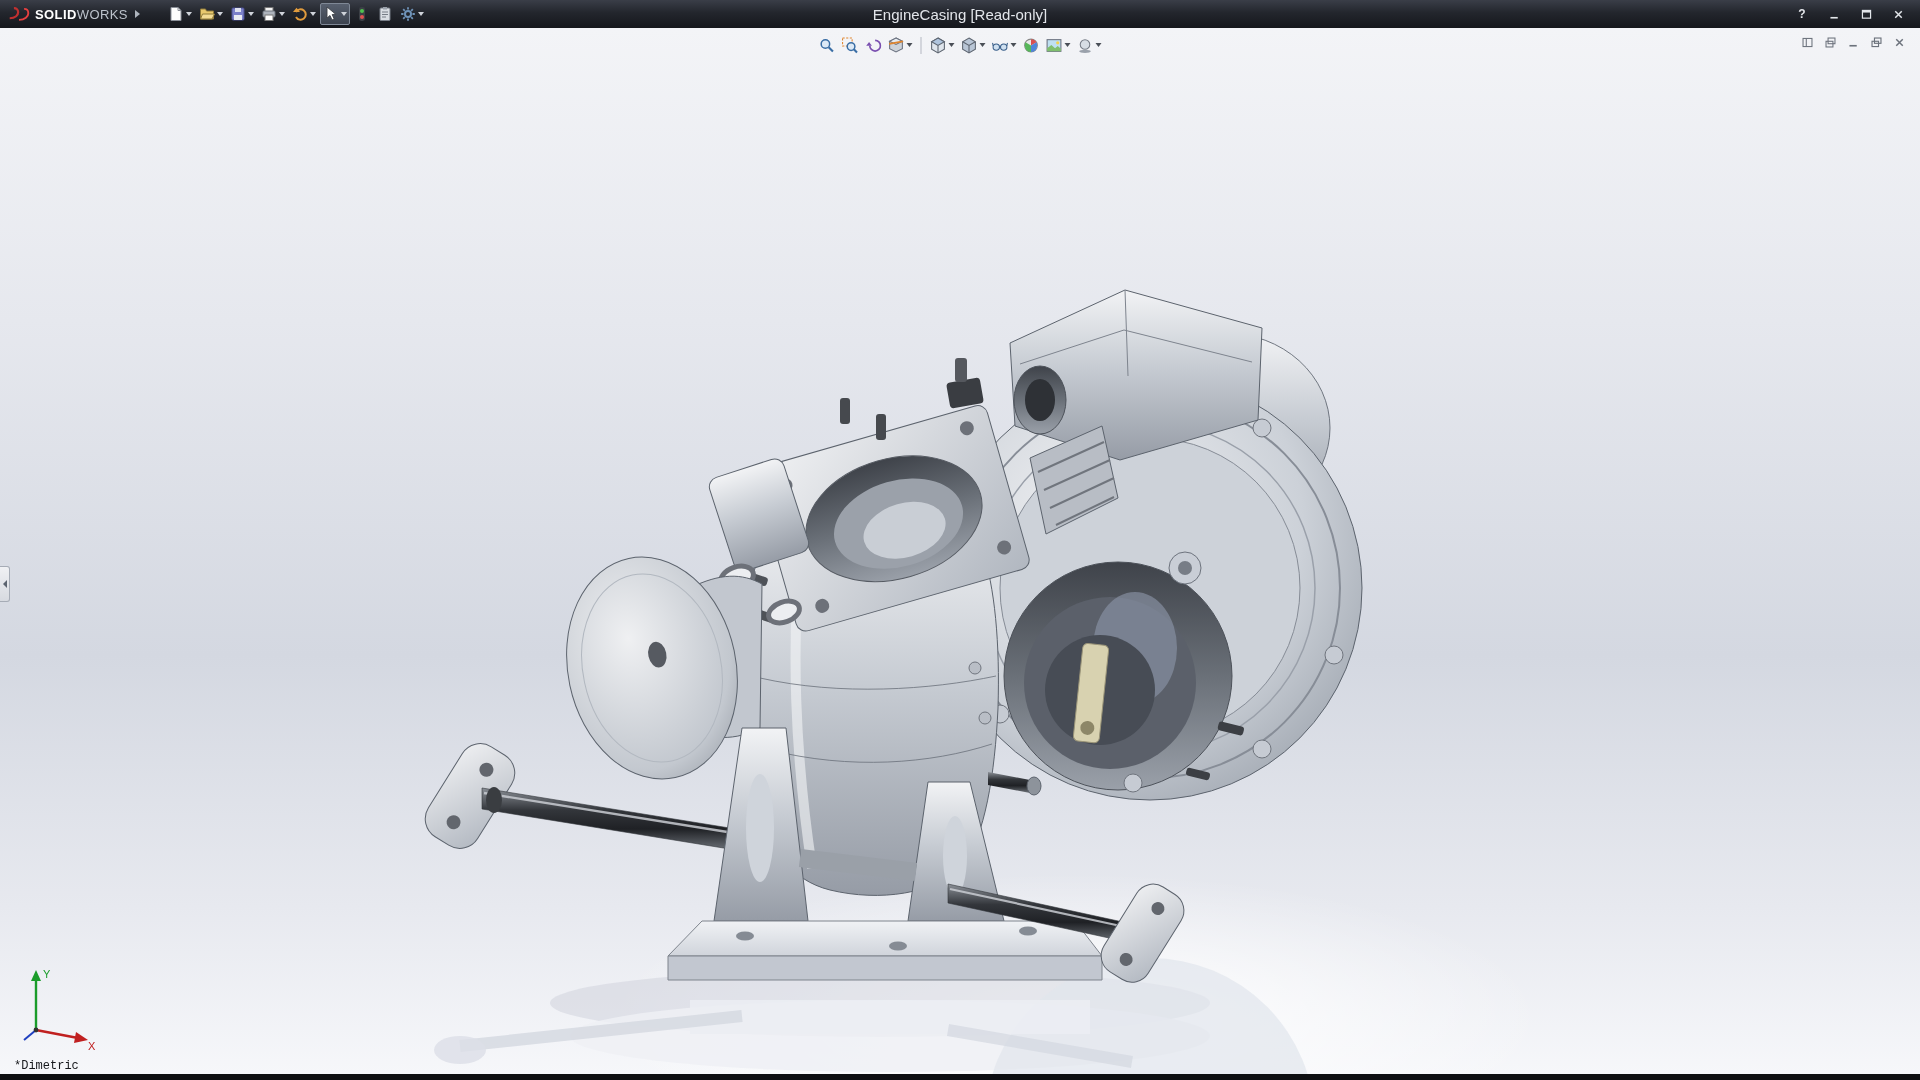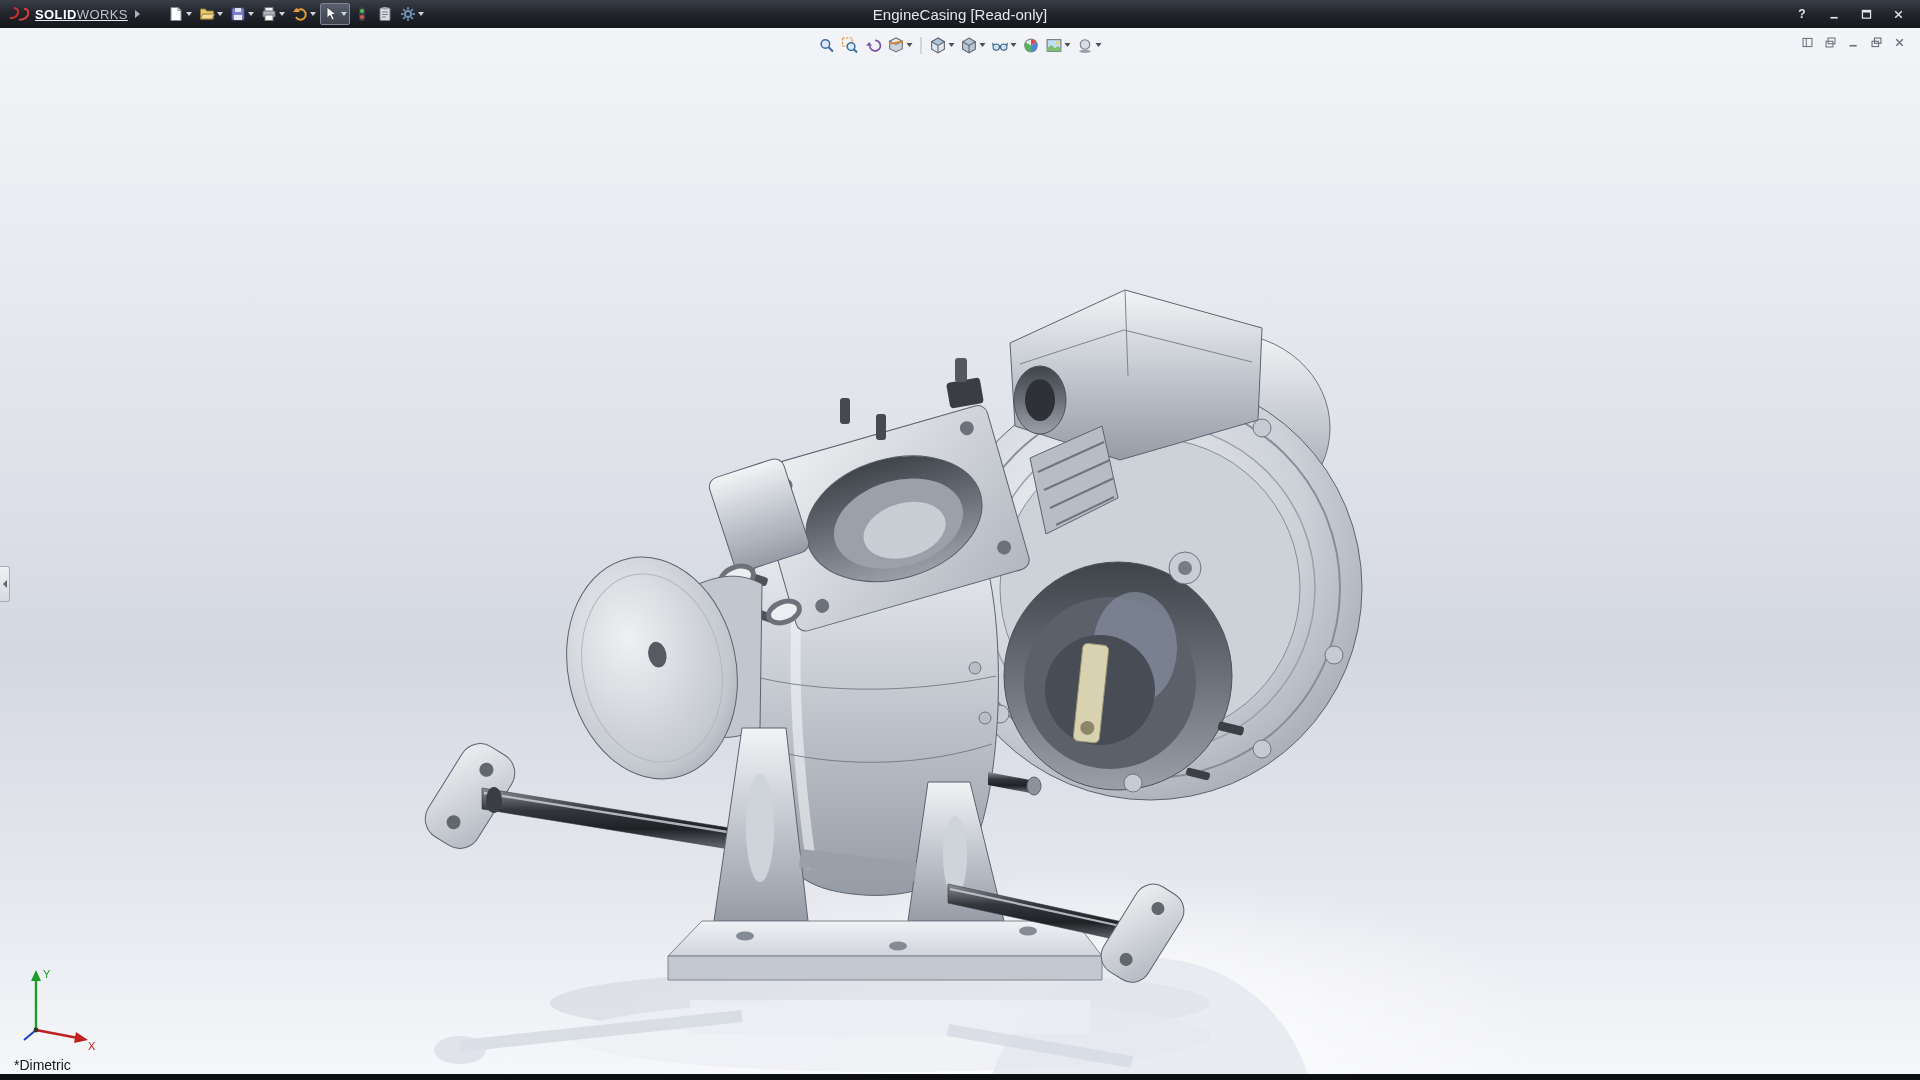--- a/index.html
+++ b/index.html
@@ -7,21 +7,21 @@
     font-family:"Liberation Sans", sans-serif; background:#dfe2e8; }
 
   .app { width:1920px; height:1080px; display:flex; flex-direction:column; }
 
   
   .titlebar { height:28px; flex:0 0 28px;
     background:linear-gradient(180deg,#3a3e48 0%,#23262d 45%,#15171c 100%);
     display:flex; align-items:center; position:relative; color:#e6e9ee; }
   .brand { display:flex; align-items:center; gap:5px; padding:0 6px 0 8px; }
   .logo-mark { width:22px; height:16px; display:block; }
-  .brand-text { font-size:13px; letter-spacing:.4px; white-space:nowrap;text-decoration:underline; }
+  .brand-text { font-size:13px; letter-spacing:.4px; white-space:nowrap; }
   .brand-solid { font-weight:bold; color:#ffffff; }
   .brand-works { color:#bcc2cb; }
   .menu-expand { width:10px; height:16px; display:flex; align-items:center; margin-left:2px; }
   .menu-expand:after { content:""; width:0;height:0; border-top:4px solid transparent;
     border-bottom:4px solid transparent; border-left:5px solid #aeb4bd; }
 
   .qat { display:flex; align-items:center; gap:1px; margin-left:14px; }
   .tbtn { height:22px; min-width:22px; padding:0 2px; display:flex; align-items:center;
     justify-content:center; border-radius:2px; border:1px solid transparent; }
   .tbtn.active { background:linear-gradient(#58606f,#3c424e); border:1px solid #7f8896; }
@@ -57,21 +57,21 @@
 
   .left-handle { position:absolute; left:0; top:538px; width:10px; height:36px;
     background:linear-gradient(#f0f1f4,#d7dae0); border:1px solid #a6acb6; border-left:none;
     border-radius:0 3px 3px 0; display:flex; align-items:center; justify-content:center; }
   .left-handle:after { content:""; width:0;height:0; border-top:4px solid transparent;
     border-bottom:4px solid transparent; border-right:4px solid #5c6470; }
 
   .model-svg { position:absolute; inset:0; width:100%; height:100%; }
 
   .triad { position:absolute; left:20px; bottom:22px; width:84px; height:88px; }
-  .view-label { position:absolute; left:14px; bottom:1px; font-size:14px; color:#16181c; }
+  .view-label { position:absolute; left:14px; bottom:1px; font-size:12px; color:#16181c;font-family:Liberation Mono, monospace; }
 
   .bottom-strip { height:6px; flex:0 0 6px; background:#0e0f12; }
 </style>
 </head>
 <body>
 
 <div class="app">
 
   <div class="titlebar">
     <div class="brand">

